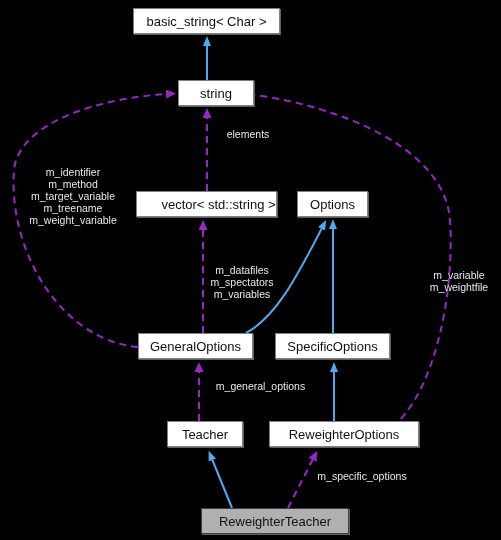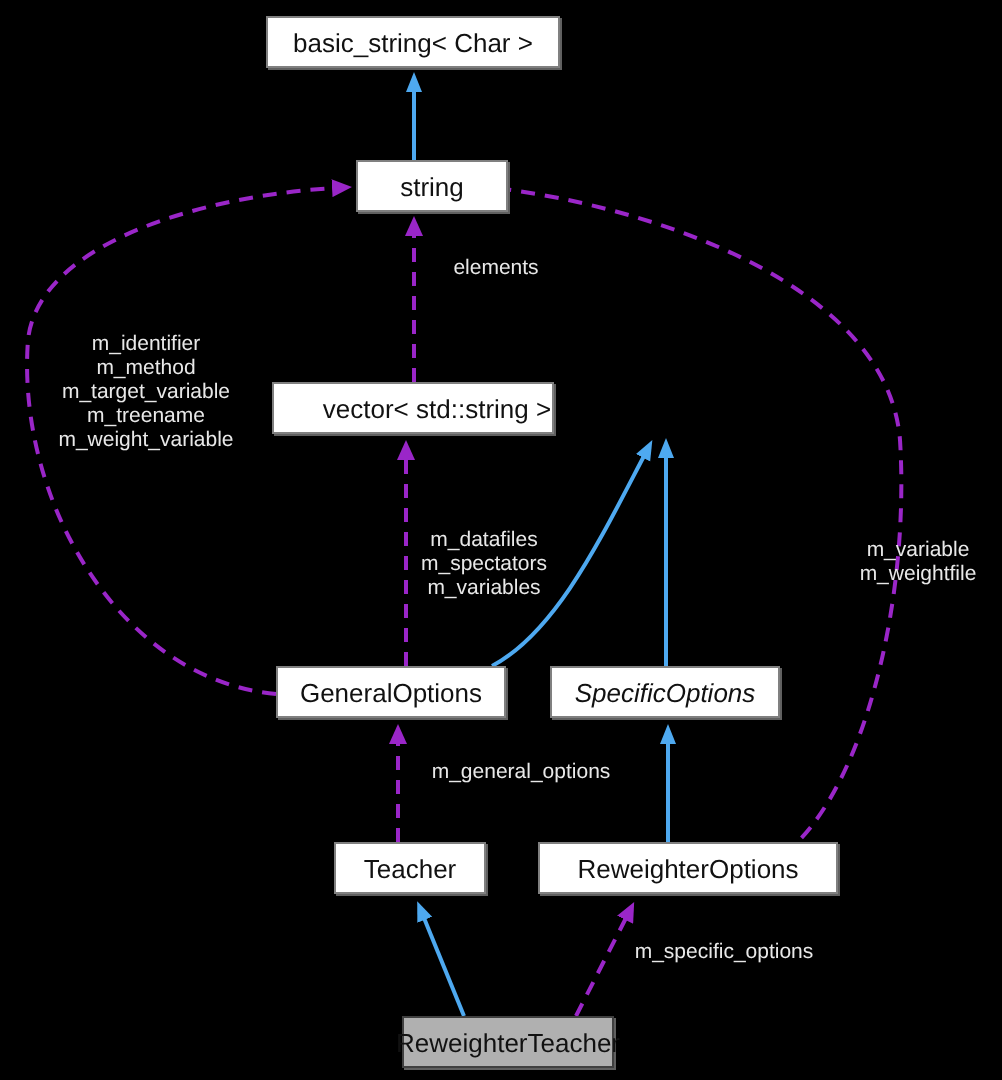--- a/index.html
+++ b/index.html
@@ -108,38 +108,41 @@
   </div>
 
   <div class="node" style="left:178px;top:80px;width:76px;height:26px;">
     <span>string</span>
   </div>
 
   <div class="node" style="left:136px;top:191px;width:141px;height:26px;padding-left:24px;">
     <span>vector&lt; std::string &gt;</span>
   </div>
 
+  <div class="node" style="left:297px;top:191px;width:71px;height:26px;">
+    <span>Options</span>
+  </div>
 
   <div class="node" style="left:138px;top:333px;width:115px;height:26px;">
     <span>GeneralOptions</span>
   </div>
 
-  <div class="node" style="left:275px;top:333px;width:115px;height:26px;font-style:italic;">
+  <div class="node" style="left:275px;top:333px;width:115px;height:26px;">
     <span>SpecificOptions</span>
   </div>
 
   <div class="node" style="left:167px;top:421px;width:76px;height:26px;">
     <span>Teacher</span>
   </div>
 
   <div class="node" style="left:269px;top:421px;width:150px;height:26px;">
     <span>ReweighterOptions</span>
   </div>
 
-  <div class="node current" style="left:201px;top:508px;width:106px;height:26px;">
+  <div class="node current" style="left:201px;top:508px;width:148px;height:26px;">
     <span>ReweighterTeacher</span>
   </div>
 
   <div class="edge-label left" style="left:203px;top:128px;width:90px;">elements</div>
 
   <div class="edge-label" style="left:12px;top:166px;width:122px;">m_identifier<br>m_method<br>m_target_variable<br>m_treename<br>m_weight_variable</div>
 
   <div class="edge-label" style="left:196px;top:264px;width:92px;">m_datafiles<br>m_spectators<br>m_variables</div>
 
   <div class="edge-label left" style="left:420px;top:269px;width:78px;">m_variable<br>m_weightfile</div>

